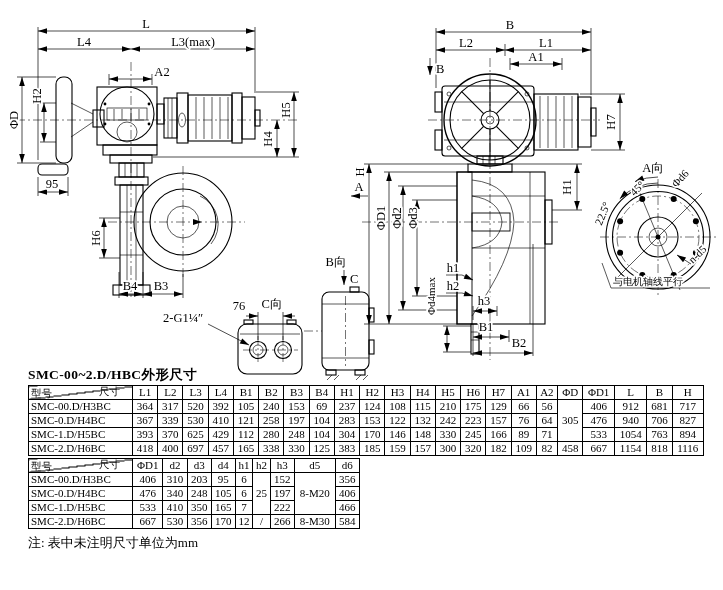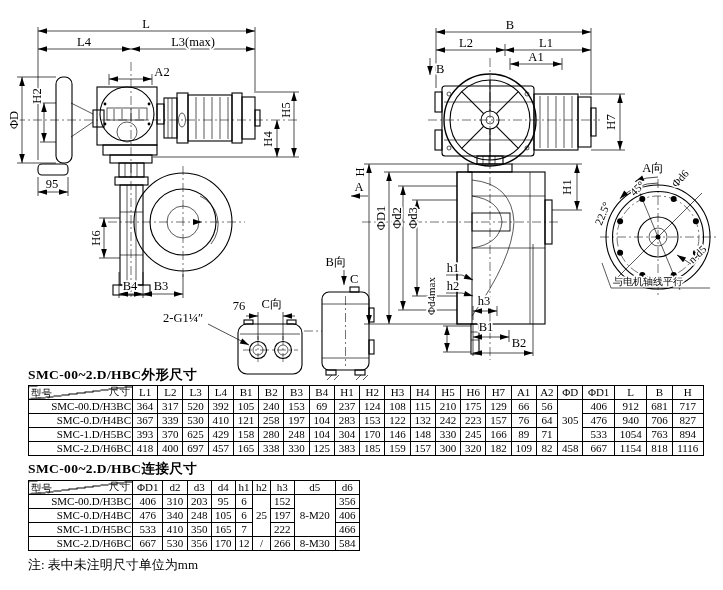--- a/index.html
+++ b/index.html
@@ -20,25 +20,25 @@
   .cl { fill:none; stroke:#000; stroke-width:0.55; stroke-dasharray:9 3 2 3; }
   .dim,.ext { fill:none; stroke:#000; stroke-width:0.7; }
   .hatchfill { stroke:#000; stroke-width:0.9; fill:none; }
   .tables { position:absolute; left:28px; top:366px; width:676px; }
   .tbl-title { font-size:13.5px; letter-spacing:0.4px; margin:0 0 1px 0;font-weight:bold; }
   table { border-collapse:collapse; }
   .t1 { width:676px; }
   .t2 { width:332px; margin-top:2px; }
   th,td { border:1px solid #000; font-size:11px; font-weight:normal; text-align:center;
           padding:0 1px; height:14px; line-height:13px; white-space:nowrap; }
-  td.model { text-align:right; padding-left:2px; }
+  td.model { text-align:left; padding-left:2px; }
   th.corner { position:relative; width:104px;
     background:linear-gradient(to bottom right, transparent 48%, #000 48%, #000 52%, transparent 52%); }
   .c-model { position:absolute; left:2px; bottom:-1px; font-size:10.5px;margin-top:10px; }
-  .c-size  { position:absolute; right:2px; top:-1px; font-size:10.5px; }
+  .c-size  { position:absolute; right:12px; top:-1px; font-size:10.5px; }
   .note { font-size:13px; margin-top:5px; }
 </style>
 </head>
 <body>
 
 <svg class="dwg" width="723" height="590" viewBox="0 0 723 590">
   <defs>
     <marker id="ar" viewBox="0 0 10 8" markerWidth="10" markerHeight="8" refX="9.5" refY="4" orient="auto-start-reverse" markerUnits="userSpaceOnUse">
       <path d="M0.5,1.2 L9.5,4 L0.5,6.8 Z" fill="#000"></path>
     </marker>
@@ -444,21 +444,21 @@
           <td>940</td>
           <td>706</td>
           <td>827</td>
         </tr>
         <tr>
           <td class="model">SMC-1.D/H5BC</td>
           <td>393</td>
           <td>370</td>
           <td>625</td>
           <td>429</td>
-          <td>158</td>
+          <td>112</td>
           <td>280</td>
           <td>248</td>
           <td>104</td>
           <td>304</td>
           <td>170</td>
           <td>146</td>
           <td>148</td>
           <td>330</td>
           <td>245</td>
           <td>166</td>
@@ -490,21 +490,20 @@
           <td>82</td>
           <td>458</td>
           <td>667</td>
           <td>1154</td>
           <td>818</td>
           <td>1116</td>
         </tr>
       </tbody>
   </table>
 
-  <div class="tbl-title" style="margin-top:4px">SMC-00~2.D/HBC连接尺寸</div>
   <table class="t2">
     <thead>
       <tr>
         <th class="corner">
           <span class="c-model">型号</span>
           <span class="c-size">尺寸</span>
         </th>
       <th>ΦD1</th>
           <th>d2</th>
           <th>d3</th>

